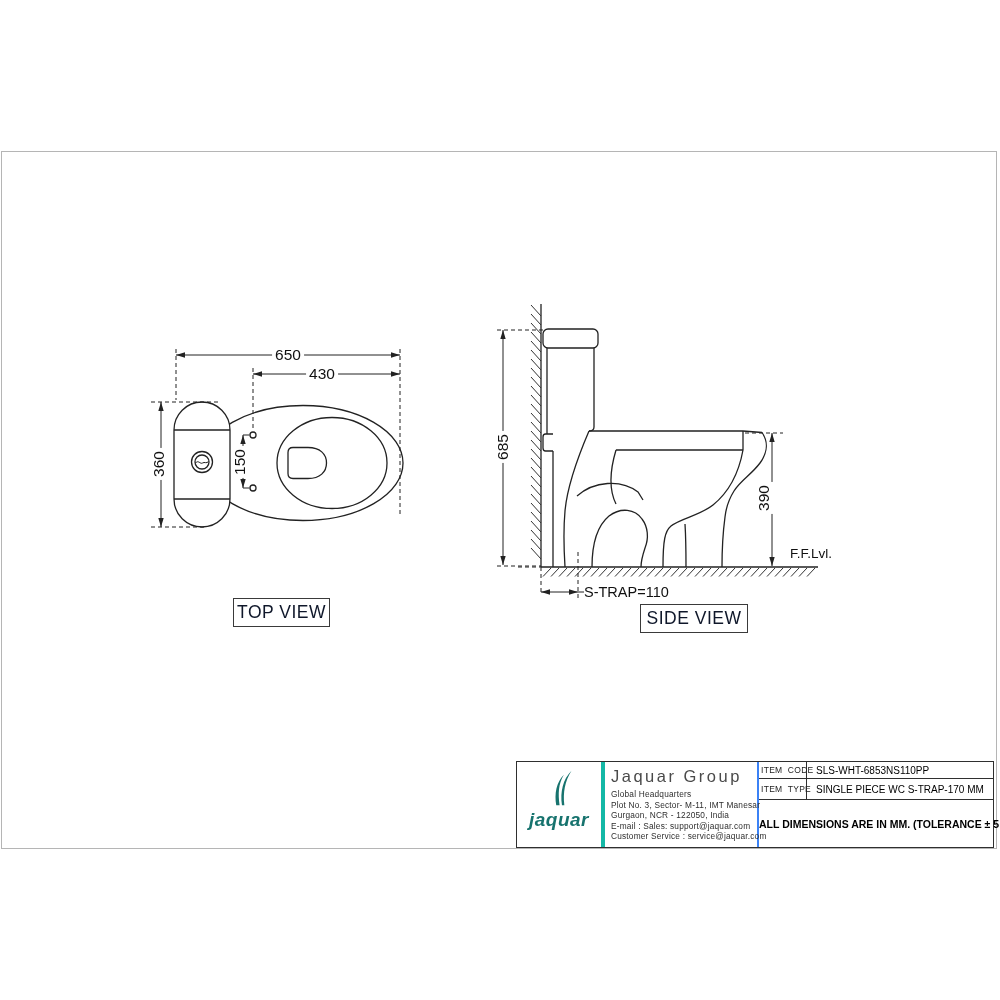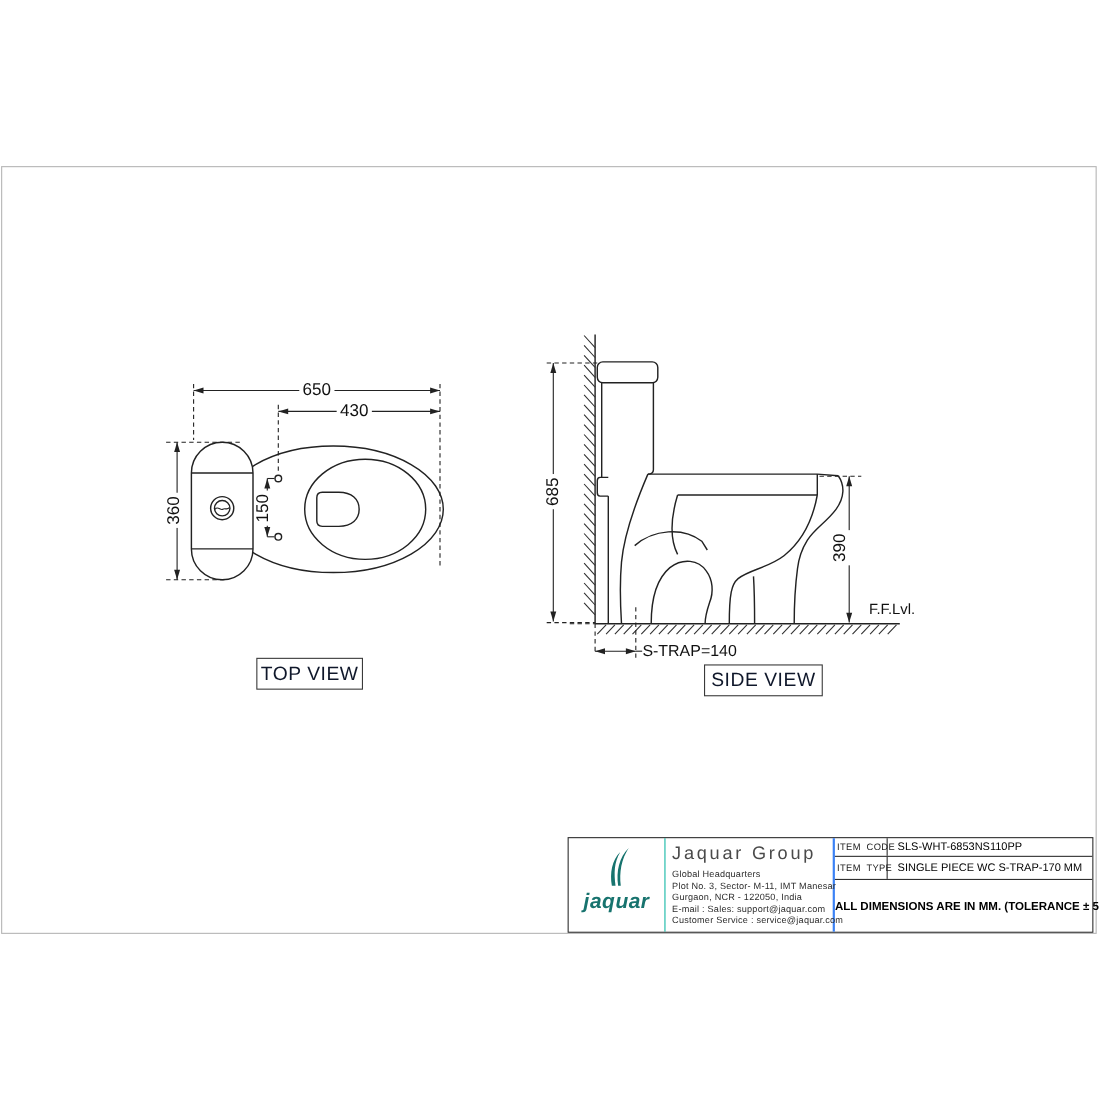--- a/index.html
+++ b/index.html
@@ -10,21 +10,21 @@
   .lbl{position:absolute;color:#111;}
   .dim{font-size:15.5px;background:#fff;padding:0 3px;white-space:nowrap;
        transform:translate(-50%,-50%);}
   .dim.vert{transform:translate(-50%,-50%) rotate(-90deg);}
   .viewbox{position:absolute;border:1.5px solid #3a3a3a;display:flex;align-items:center;
        justify-content:center;font-size:17.5px;letter-spacing:.5px;color:#0f172a;background:#fff;}
   .small-note{font-size:13.5px;white-space:nowrap;}
   
   #tblock{position:absolute;left:516px;top:761px;width:476px;height:85px;border:1px solid #2f2f2f;background:#fff;}
   .cell{position:absolute;top:0;height:100%;box-sizing:border-box;}
-  #logo-cell{left:0;width:88px;border-right:1px solid #14b8a6;text-decoration:underline;}
+  #logo-cell{left:0;width:88px;border-right:4px solid #14b8a6;text-decoration:underline;}
   #addr-cell{left:88px;width:154px;border-right:2px solid #3b82f6;padding:3px 0 0 6px;box-sizing:border-box;}
   #tb-right{left:242px;width:234px;display:flex;flex-direction:column;}
   .tb-row{display:flex;border-bottom:1px solid #2f2f2f;box-sizing:border-box;}
   .tb-row:last-child{border-bottom:none;}
   .tb-label{width:48px;border-right:1px solid #2f2f2f;font-size:8.5px;letter-spacing:.3px;
        color:#222;display:flex;align-items:center;padding-left:2px;box-sizing:border-box;white-space:pre;}
   .tb-value{flex:1;display:flex;align-items:center;padding-left:9px;font-size:10px;
        font-weight:normal;color:#000;white-space:nowrap;}
   .tb-tol{flex:1;display:flex;align-items:center;justify-content:center;font-size:10.5px;
        font-weight:bold;color:#000;white-space:nowrap;}
@@ -125,21 +125,21 @@
         <path d="M578,592 l-9,-2.7 v5.4 z"></path>
     </g>
   </svg>
 
   <span class="lbl dim" style="left:288px;top:355px;">650</span>
   <span class="lbl dim" style="left:322px;top:374px;">430</span>
   <span class="lbl dim vert" style="left:159px;top:464px;">360</span>
   <span class="lbl dim vert" style="left:240px;top:462px;">150</span>
   <span class="lbl dim vert" style="left:503px;top:447px;">685</span>
   <span class="lbl dim vert" style="left:764px;top:498px;">390</span>
-  <span class="lbl" style="left:584px;top:584px;font-size:14.5px;background:#fff;white-space:nowrap;">S-TRAP=140</span>
+  <span class="lbl" style="left:584px;top:584px;font-size:14.5px;background:#fff;white-space:nowrap;">S-TRAP=110</span>
   <span class="lbl small-note" style="left:790px;top:546px;">F.F.Lvl.</span>
 
   <div class="viewbox" style="left:233px;top:598px;width:95px;height:27px;">
     <span>TOP VIEW</span>
   </div>
   <div class="viewbox" style="left:640px;top:604px;width:106px;height:27px;">
     <span>SIDE VIEW</span>
   </div>
 
   <div id="tblock">

